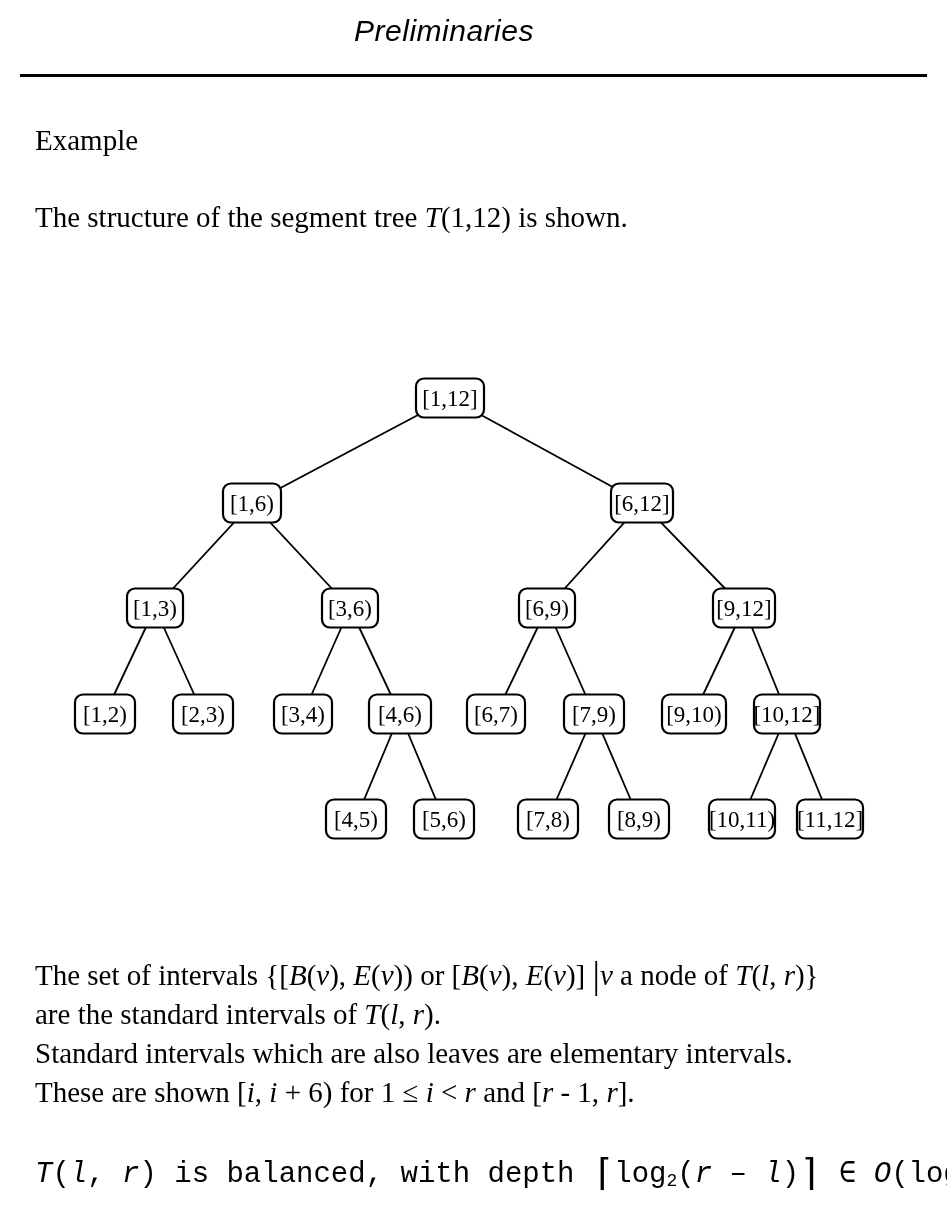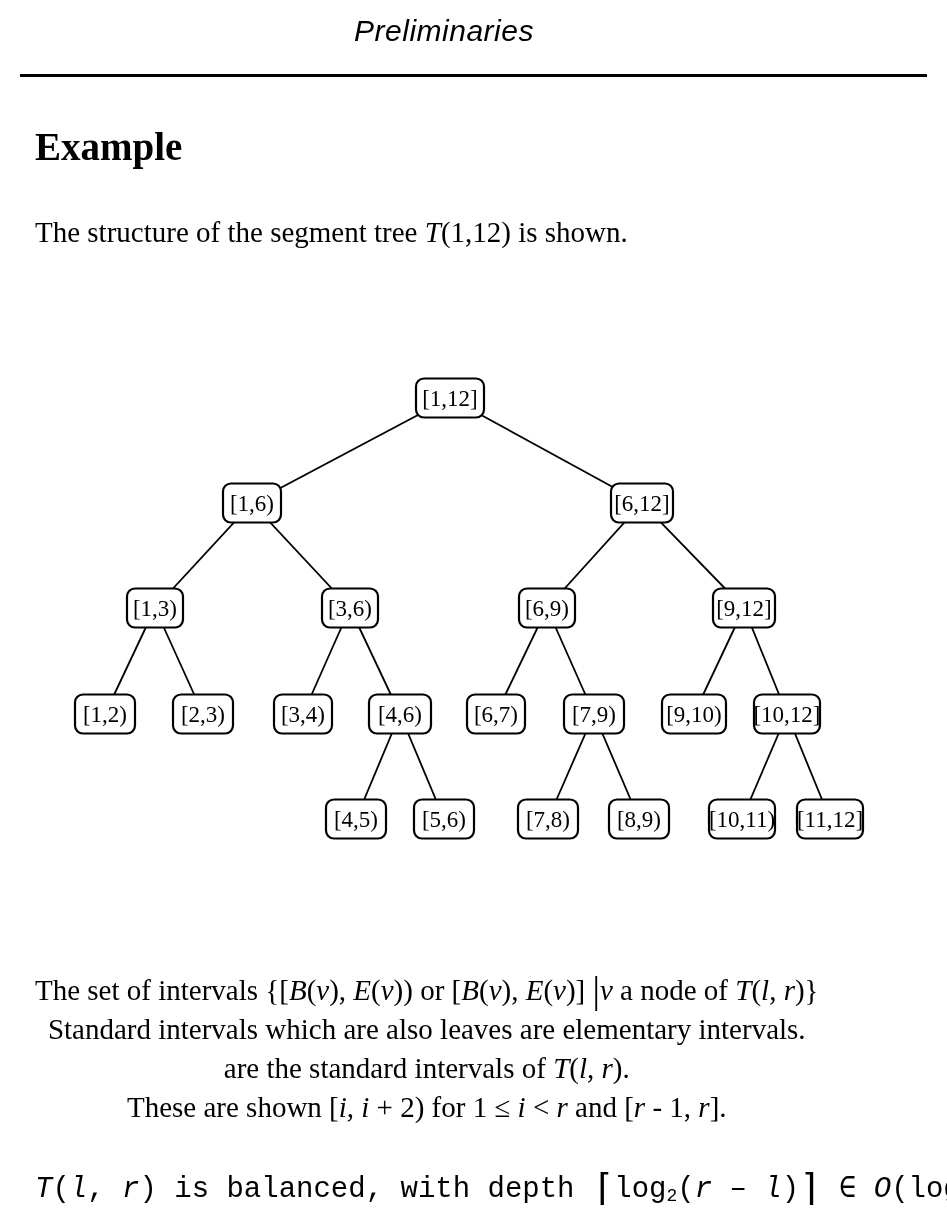--- a/index.html
+++ b/index.html
@@ -11,32 +11,32 @@
   .title{
     position:absolute;left:0;top:14px;width:888px;text-align:center;
     font-family:"Liberation Sans","DejaVu Sans",sans-serif;
     font-style:italic;font-size:30px;letter-spacing:0.5px;
   }
   .rule{
     position:absolute;left:20px;top:74px;width:907px;height:3px;background:#000000;
   }
   .heading{
     position:absolute;left:35px;top:124px;
-    font-weight:bold;font-size:39px;
+    font-weight:normal;font-size:29px;
   }
   .para{
     position:absolute;left:35px;
-    font-size:29px;line-height:39px;white-space:nowrap;margin-top:15px;
+    font-size:29px;line-height:39px;white-space:nowrap;
   }
   .para .line{display:block;}
   .it{font-style:italic;}
   sub.s2{font-size:62%;vertical-align:-0.25em;line-height:1;}
   .tall{font-size:128%;line-height:1;vertical-align:-0.08em;}
   #para-intro{top:198px;}
-  #para-standard{top:956px;text-align:center;}
+  #para-standard{top:956px;}
   #para-balanced{top:1151px;line-height:48px;font-family:Liberation Mono, monospace;}
   #tree-svg{position:absolute;left:0;top:0;}
 </style>
 </head>
 <body>
 
 <div class="title">Preliminaries</div>
 <div class="rule"></div>
 <div class="heading">Example</div>
 
@@ -146,19 +146,19 @@
       <text x="742" y="827" text-anchor="middle" font-family="&quot;Liberation Serif&quot;,&quot;DejaVu Serif&quot;,serif" font-size="23" fill="#000000">[10,11)</text>
     </g>
     <g>
       <rect x="797" y="799.5" width="66" height="39" rx="8" fill="#ffffff" stroke="#000000" stroke-width="2.2"></rect>
       <text x="830" y="827" text-anchor="middle" font-family="&quot;Liberation Serif&quot;,&quot;DejaVu Serif&quot;,serif" font-size="23" fill="#000000">[11,12]</text>
     </g>
   </svg>
 
 <div class="para" id="para-standard">
     <span class="line"><span>The set of intervals {[</span><span class="it">B</span><span>(</span><span class="it">v</span><span>), </span><span class="it">E</span><span>(</span><span class="it">v</span><span>)) or [</span><span class="it">B</span><span>(</span><span class="it">v</span><span>), </span><span class="it">E</span><span>(</span><span class="it">v</span><span>)] </span><span class="tall">|</span><span class="it">v</span><span> a node of </span><span class="it">T</span><span>(</span><span class="it">l</span><span>, </span><span class="it">r</span><span>)}</span></span>
+    <span class="line"><span>are the standard intervals of </span><span class="it">T</span><span>(</span><span class="it">l</span><span>, </span><span class="it">r</span><span>).</span></span>
     <span class="line"><span>Standard intervals which are also leaves are elementary intervals.</span></span>
-    <span class="line"><span>are the standard intervals of </span><span class="it">T</span><span>(</span><span class="it">l</span><span>, </span><span class="it">r</span><span>).</span></span>
-    <span class="line"><span>These are shown [</span><span class="it">i</span><span>, </span><span class="it">i</span><span> + 2) for 1 ≤ </span><span class="it">i</span><span> &lt; </span><span class="it">r</span><span> and [</span><span class="it">r</span><span> - 1, </span><span class="it">r</span><span>].</span></span>
+    <span class="line"><span>These are shown [</span><span class="it">i</span><span>, </span><span class="it">i</span><span> + 6) for 1 ≤ </span><span class="it">i</span><span> &lt; </span><span class="it">r</span><span> and [</span><span class="it">r</span><span> - 1, </span><span class="it">r</span><span>].</span></span>
   </div>
 <div class="para" id="para-balanced">
     <span class="line"><span class="it">T</span><span>(</span><span class="it">l</span><span>, </span><span class="it">r</span><span>) is balanced, with depth </span><span class="tall">⌈</span><span>log</span><sub class="s2">2</sub><span>(</span><span class="it">r</span><span> – </span><span class="it">l</span><span>)</span><span class="tall">⌉</span><span> ∈  </span><span class="it">O</span><span>(log </span><span class="it">N</span><span>).</span></span>
   </div>
 
 </body></html>

